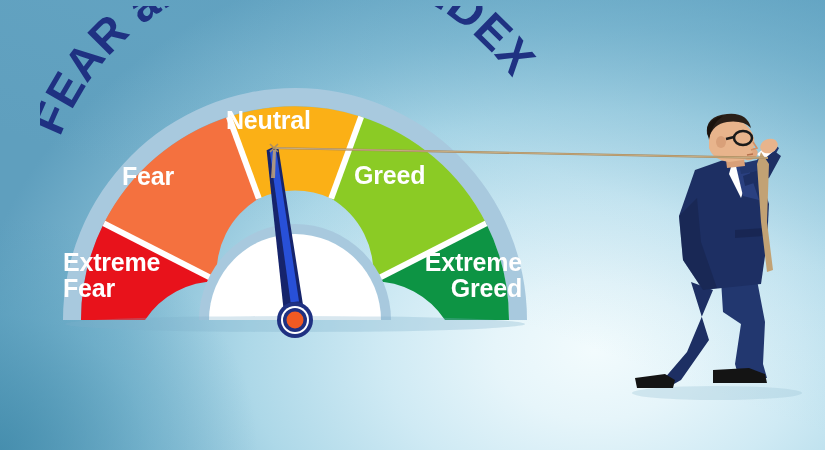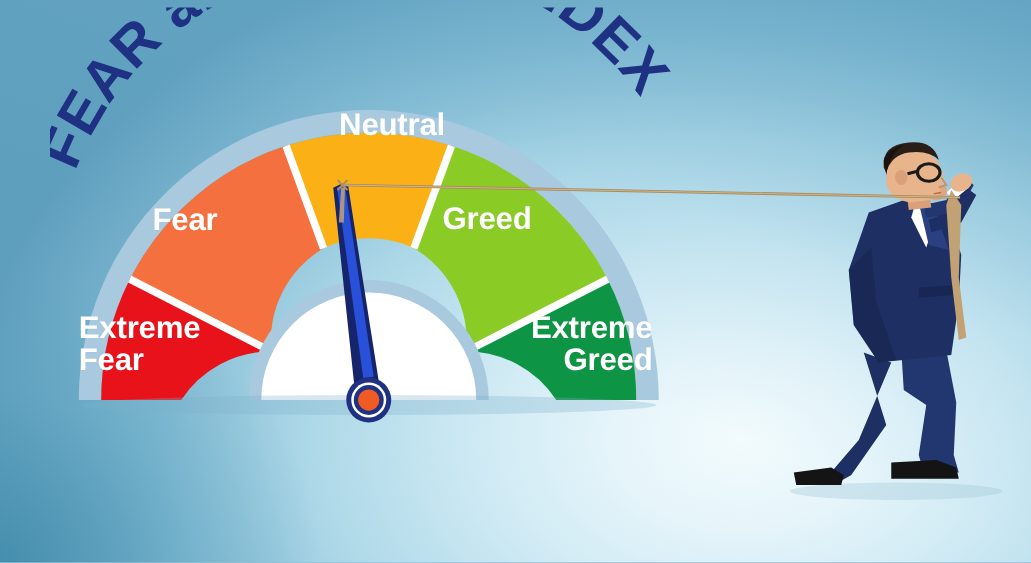--- a/index.html
+++ b/index.html
@@ -31,21 +31,21 @@
   }
   .gauge svg{display:block;overflow:visible;}
   
   .seg-label{
     position:absolute;color:#ffffff;font-weight:bold;line-height:1.02;
     letter-spacing:-.2px;text-shadow:0 0 1px rgba(0,0,0,.05);
     pointer-events:none;white-space:pre-line;
   }
   #lbl-extreme-fear{left:63px;top:250px;width:140px;font-size:25px;text-align:left;}
   #lbl-fear{left:122px;top:164px;width:110px;font-size:25px;text-align:left;}
-  #lbl-neutral{left:226px;top:88px;width:130px;font-size:25px;text-align:right;}
+  #lbl-neutral{left:226px;top:108px;width:130px;font-size:25px;text-align:left;}
   #lbl-greed{left:354px;top:163px;width:120px;font-size:25px;text-align:left;}
   #lbl-extreme-greed{left:372px;top:250px;width:150px;font-size:25px;text-align:right;}
   
   .title-arc{
     position:absolute;left:40px;top:6px;width:520px;height:150px;pointer-events:none;
   }
   .title-arc text{
     font-family:"Liberation Sans", sans-serif;
     font-size:46px;font-weight:bold;fill:#1f3182;letter-spacing:.5px;
   }

